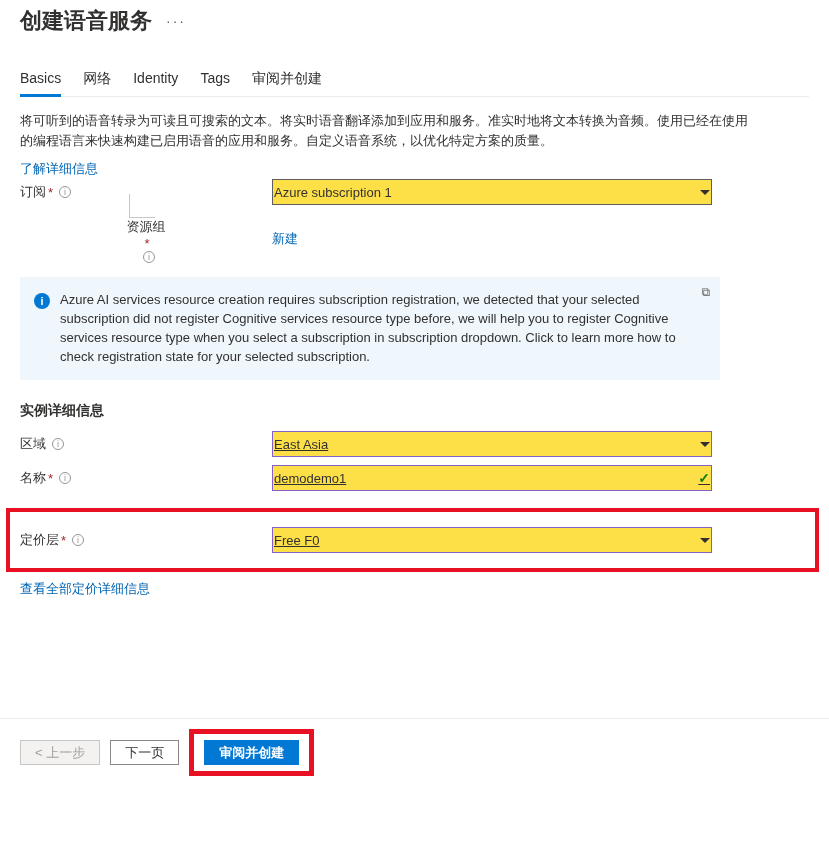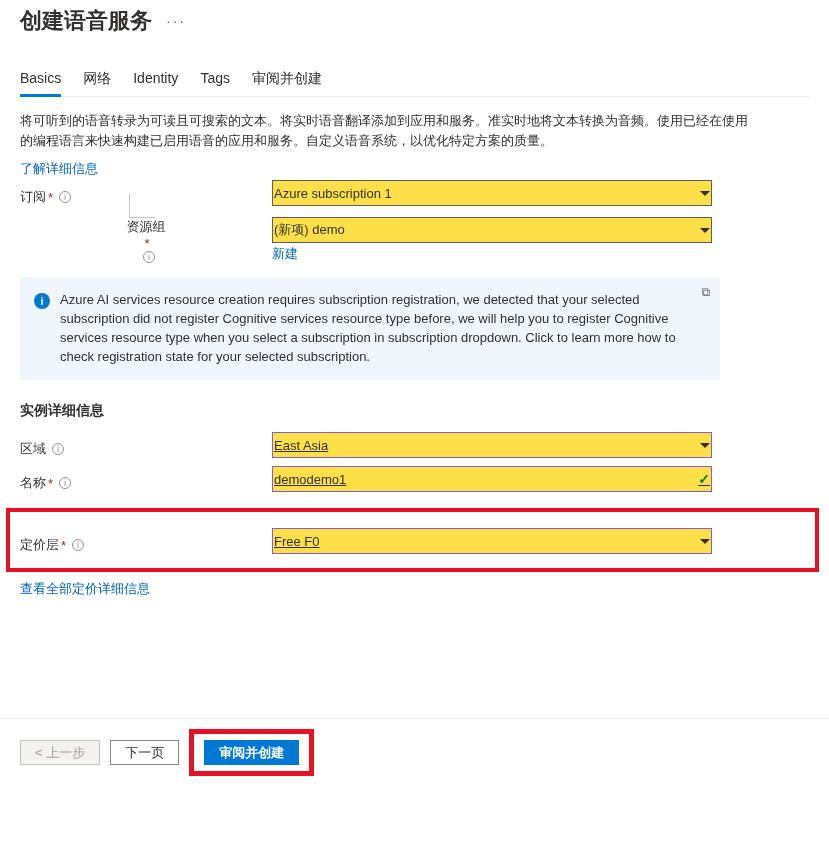--- a/index.html
+++ b/index.html
@@ -15,21 +15,21 @@
   .page { padding: 0 20px; }
   .title-row { display: flex; align-items: center; padding: 6px 0 10px 0; }
   .title { font-size: 22px; font-weight: 600; margin:0;}
   .more { margin-left: 14px; color:#605e5c; font-size:14px; letter-spacing:2px; cursor:pointer;}
   .tabs { display:flex; gap:22px; border-bottom:1px solid #edebe9; margin-top:18px; padding-bottom:0;}
   .tab { padding: 6px 0 8px 0; font-size:14px; color:#323130; cursor:pointer; }
   .tab.active { border-bottom: 3px solid #0078d4; font-weight:400; margin-bottom:-1px; }
   .desc { margin-top:14px; font-size:13px; line-height:1.5; color:#323130; max-width: 730px;}
   .link { color:#0065b3; text-decoration:none; cursor:pointer; display:inline-block;}
   .section-h { font-size:14px; font-weight:600; margin-top:22px; margin-bottom:10px;}
-  .form-row { display:flex; align-items:flex-end; margin-bottom:6px; min-height:28px;}
+  .form-row { display:flex; align-items:center; margin-bottom:6px; min-height:28px;}
   .label-col { width:252px; display:flex; align-items:center; font-size:13px; color:#323130;}
   .field-col { flex:0 0 440px; display:flex; flex-direction:column;}
   .req { color:#a4262c; margin-left:2px;}
   .info-icon { width:12px; height:12px; border:1px solid #969696; border-radius:50%; display:inline-flex; align-items:center; justify-content:center; font-size:9px; color:#969696; margin-left:6px; line-height:1; cursor:pointer;}
   .select, .input {
     width:100%; height:26px; border:1px solid #605e5c; background:#fde047;
     display:flex; align-items:center; justify-content:space-between;
     padding:0 1px; font-size:13px; color:#323130; cursor:pointer;
   }
   .select.purple, .input.purple { border-color:#8661c5;text-decoration:underline; }
@@ -85,24 +85,20 @@
   </div>
 
   <div class="form-row sublabel-row">
     <div class="label-col">
       <div class="indent-line"></div>
       <span>资源组</span>
       <span class="req">*</span>
       <span class="info-icon">i</span>
     </div>
     <div class="field-col">
-      <div class="select">
-        <span>(新项) demo</span>
-        <span class="chev"></span>
-      </div>
       <span class="small-link">新建</span>
     </div>
   </div>
 
   <div class="info-box">
     <div class="icon">i</div>
     <div class="txt">Azure AI services resource creation requires subscription registration, we detected that your selected subscription did not register Cognitive services resource type before, we will help you to register Cognitive services resource type when you select a subscription in subscription dropdown. Click to learn more how to check registration state for your selected subscription.</div>
     <div class="ext">⧉</div>
   </div>
 

